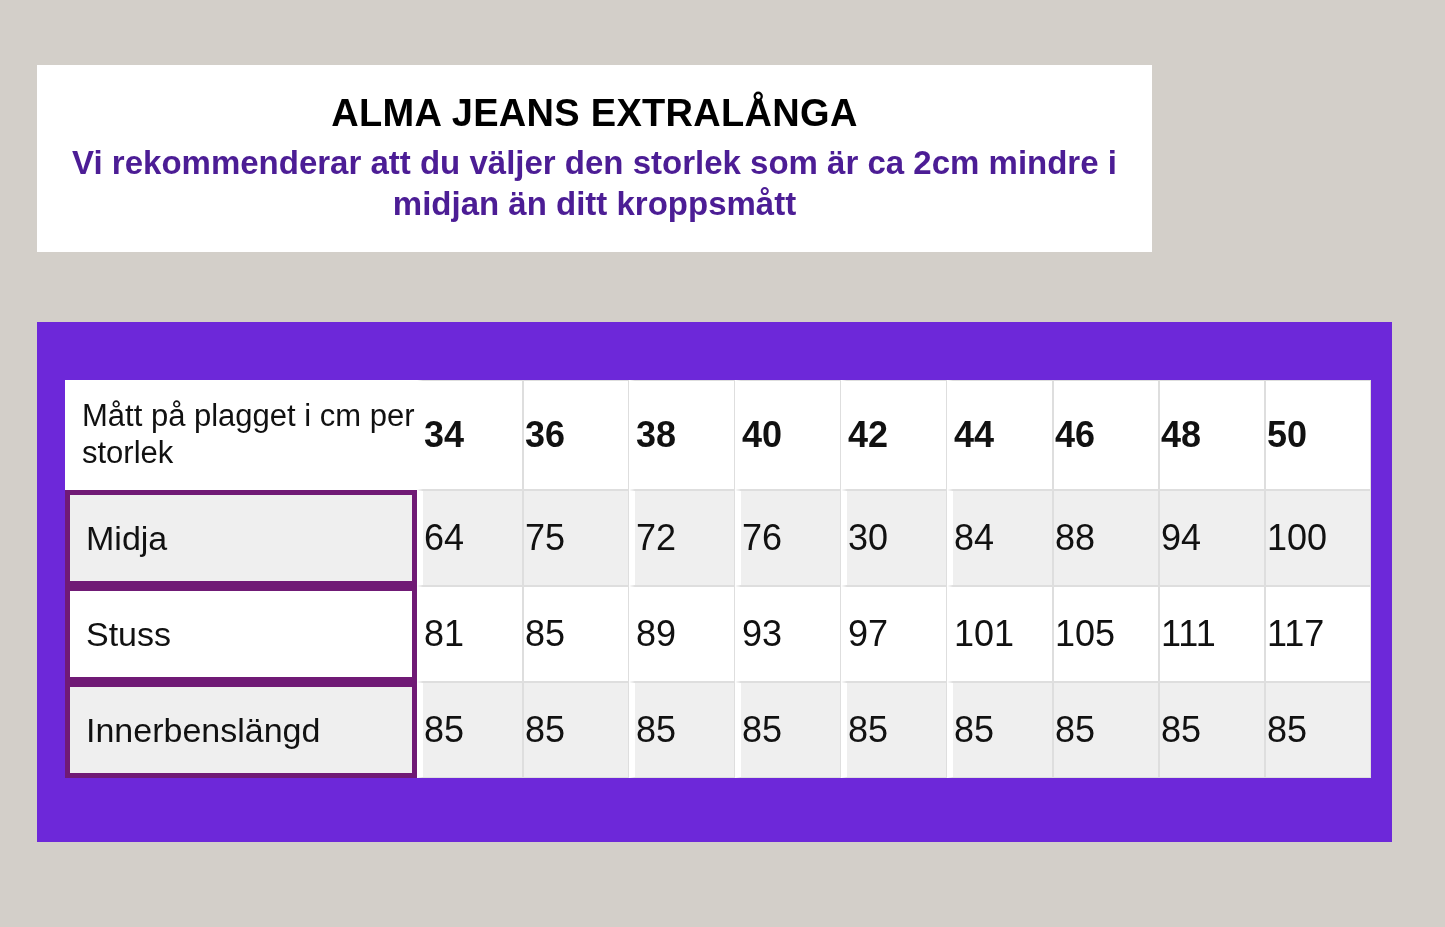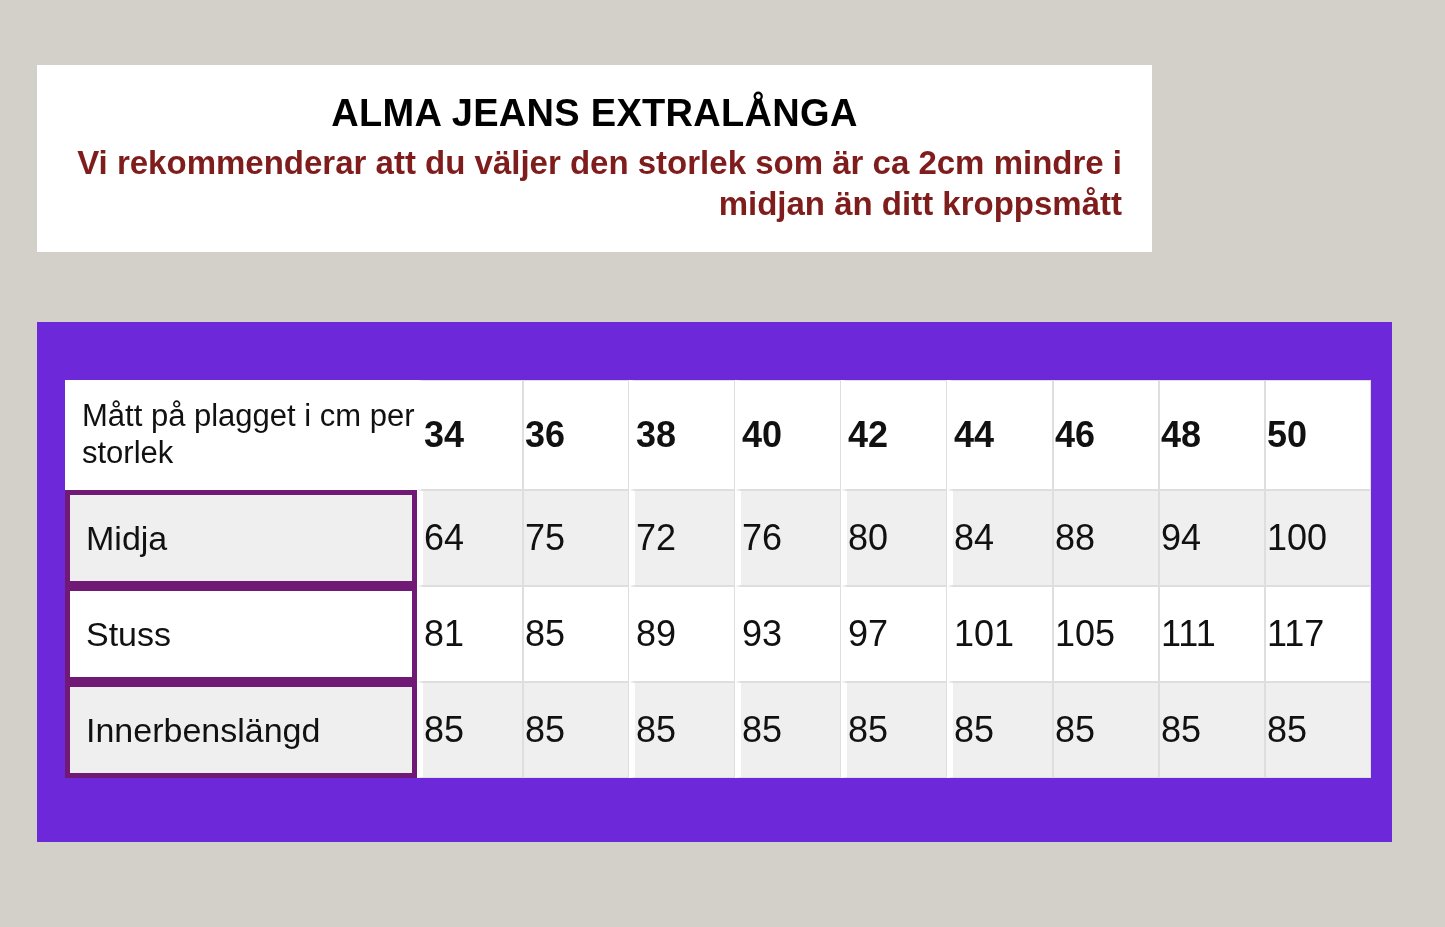--- a/index.html
+++ b/index.html
@@ -39,22 +39,22 @@
     font-weight: bold;
     color: #000000;
     letter-spacing: 0.3px;
     line-height: 1.15;
     text-align: center;
     margin-bottom: 6px;
   }
   .header-subtitle {
     font-size: 33px;
     font-weight: bold;
-    color: #7f1d1d;
-    text-align: right;
+    color: #4c1d95;
+    text-align: center;
     line-height: 1.25;
     max-width: 1260px;
   }
 
   
   .table-panel {
     position: absolute;
     left: 37px;
     top: 322px;
     width: 1355px;
@@ -149,21 +149,21 @@
           <td class="val-cell head-cell">48</td>
           <td class="val-cell head-cell">50</td>
         </tr>
 
         <tr class="data-row band">
           <td class="label-cell">Midja</td>
           <td class="val-cell gap-left">64</td>
           <td class="val-cell">75</td>
           <td class="val-cell gap-left">72</td>
           <td class="val-cell gap-left">76</td>
-          <td class="val-cell gap-left">80</td>
+          <td class="val-cell gap-left">30</td>
           <td class="val-cell gap-left">84</td>
           <td class="val-cell">88</td>
           <td class="val-cell">94</td>
           <td class="val-cell">100</td>
         </tr>
 
         <tr class="data-row plain">
           <td class="label-cell">Stuss</td>
           <td class="val-cell gap-left">81</td>
           <td class="val-cell">85</td>

